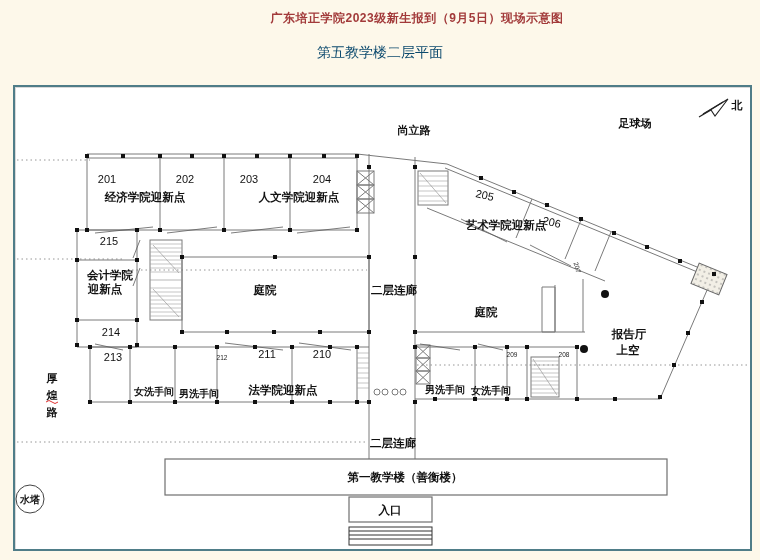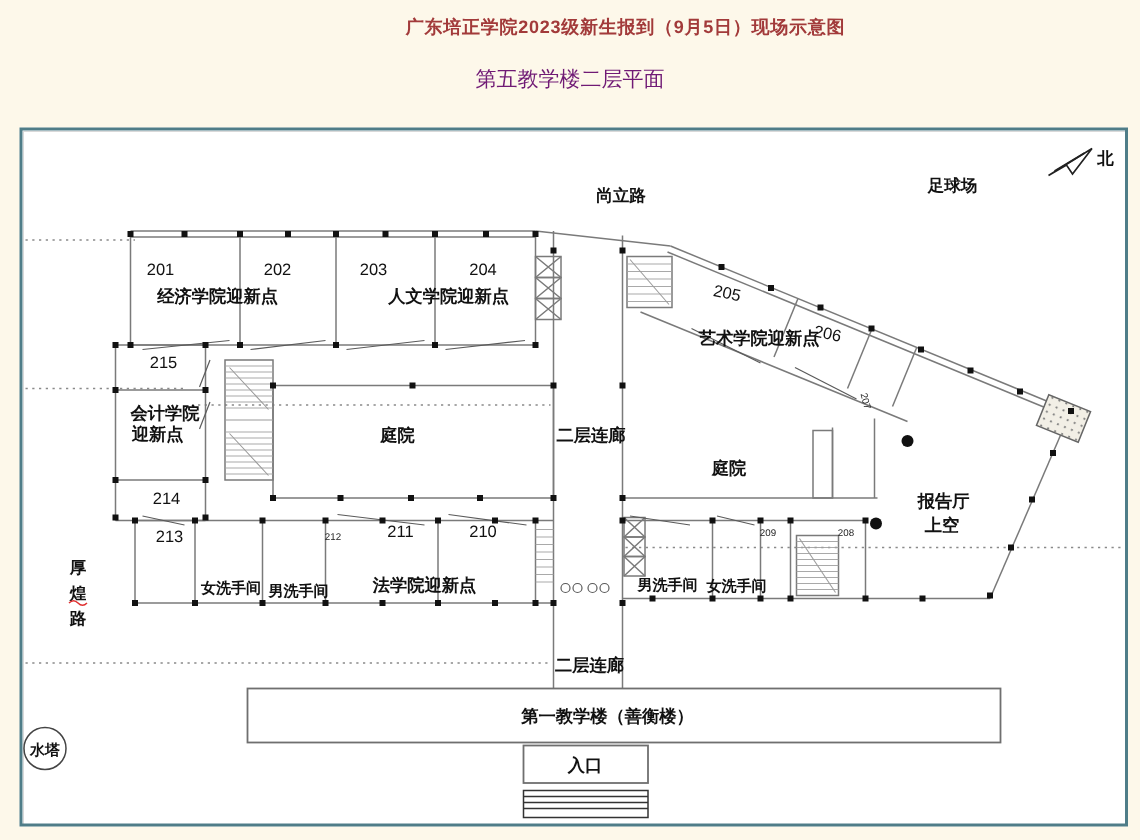--- a/index.html
+++ b/index.html
@@ -11,21 +11,21 @@
     overflow:hidden;
   }
   .title{
     position:absolute;left:0;top:10px;width:760px;
     text-align:center;font-size:12px;font-weight:bold;color:#a23a3a;
     letter-spacing:.5px;
     padding-left:37px;
   }
   .subtitle{
     position:absolute;left:0;top:44px;width:760px;
-    text-align:center;font-size:14px;color:#701a75;
+    text-align:center;font-size:14px;color:#0c4a6e;
     font-family:Liberation Mono, monospace;
   }
   .plan-frame{
     position:absolute;left:13px;top:85px;width:735px;height:462px;
     background:#ffffff;
     border:2px solid #4f7d88;
     box-shadow:1px 1px 0 #d9d9d9 inset;
     box-sizing:content-box;
   }
   svg{display:block;}

